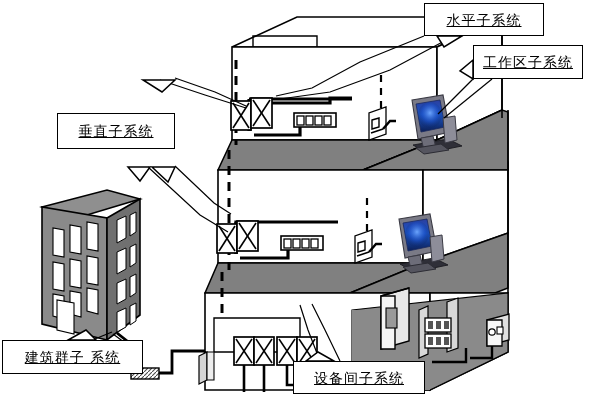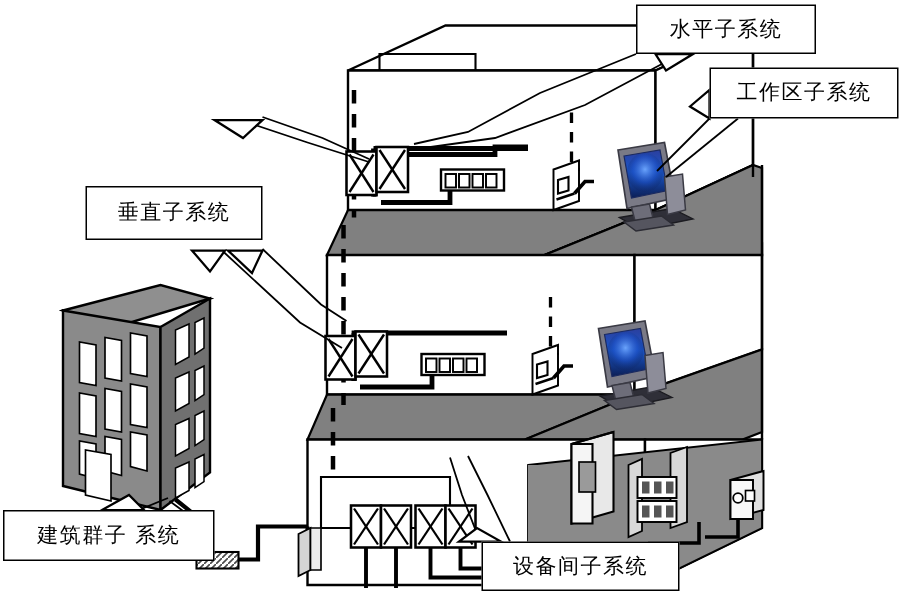--- a/index.html
+++ b/index.html
@@ -33,21 +33,21 @@
     display: flex;
     align-items: center;
     justify-content: center;
     color: #000000;
     font-family: "DejaVu Sans", "Liberation Sans", sans-serif;
     font-size: 14px;
     letter-spacing: 1px;
     white-space: nowrap;
     z-index: 40;
   }
-  .callout span { display: block; line-height: 1; }
+  .callout span { display: block; line-height: 1; text-decoration: underline; }
 </style>
 </head>
 <body>
 
 <div id="canvas">
 
   <svg class="layer" viewBox="0 0 600 400">
     <defs>
       <linearGradient id="screenGrad" x1="0" y1="0" x2="0" y2="1">
         <stop offset="0%" stop-color="#2b3f9e"></stop>
@@ -341,33 +341,33 @@
       <path d="M128,167 L150,167 L140,181 Z" fill="#ffffff" stroke="#000000" stroke-width="1.5"></path>
       <path d="M152,167 L175,167 L168,182 Z" fill="#ffffff" stroke="#000000" stroke-width="1.5"></path>
       <path d="M68,340 L96,340 L86,330 Z" fill="#ffffff" stroke="#000000" stroke-width="1.5"></path>
       <path d="M437,36 L462,36 L444,47 Z" fill="#ffffff" stroke="#000000" stroke-width="1.5"></path>
       <path d="M473,60 L473,79 L460,71 Z" fill="#ffffff" stroke="#000000" stroke-width="1.5"></path>
       <path d="M306,361 L334,361 L318,352 Z" fill="#ffffff" stroke="#000000" stroke-width="1.5"></path>
     </g>
   </svg>
 
 
-  <div class="callout" style="left:57px; top:124px; width:118px; height:36px;">
+  <div class="callout" style="left:57px; top:113px; width:118px; height:36px;">
     <span>垂直子系统</span>
   </div>
 
   <div class="callout" style="left:2px; top:340px; width:141px; height:34px;">
     <span>建筑群子 系统</span>
   </div>
 
   <div class="callout" style="left:424px; top:3px; width:120px; height:33px;">
     <span>水平子系统</span>
   </div>
 
-  <div class="callout" style="left:473px; top:45px; width:126px; height:34px;">
+  <div class="callout" style="left:473px; top:45px; width:110px; height:34px;">
     <span>工作区子系统</span>
   </div>
 
-  <div class="callout" style="left:293px; top:361px; width:132px; height:33px;margin-left:28px;">
+  <div class="callout" style="left:293px; top:361px; width:132px; height:33px;">
     <span>设备间子系统</span>
   </div>
 
 </div>
 
 </body></html>

